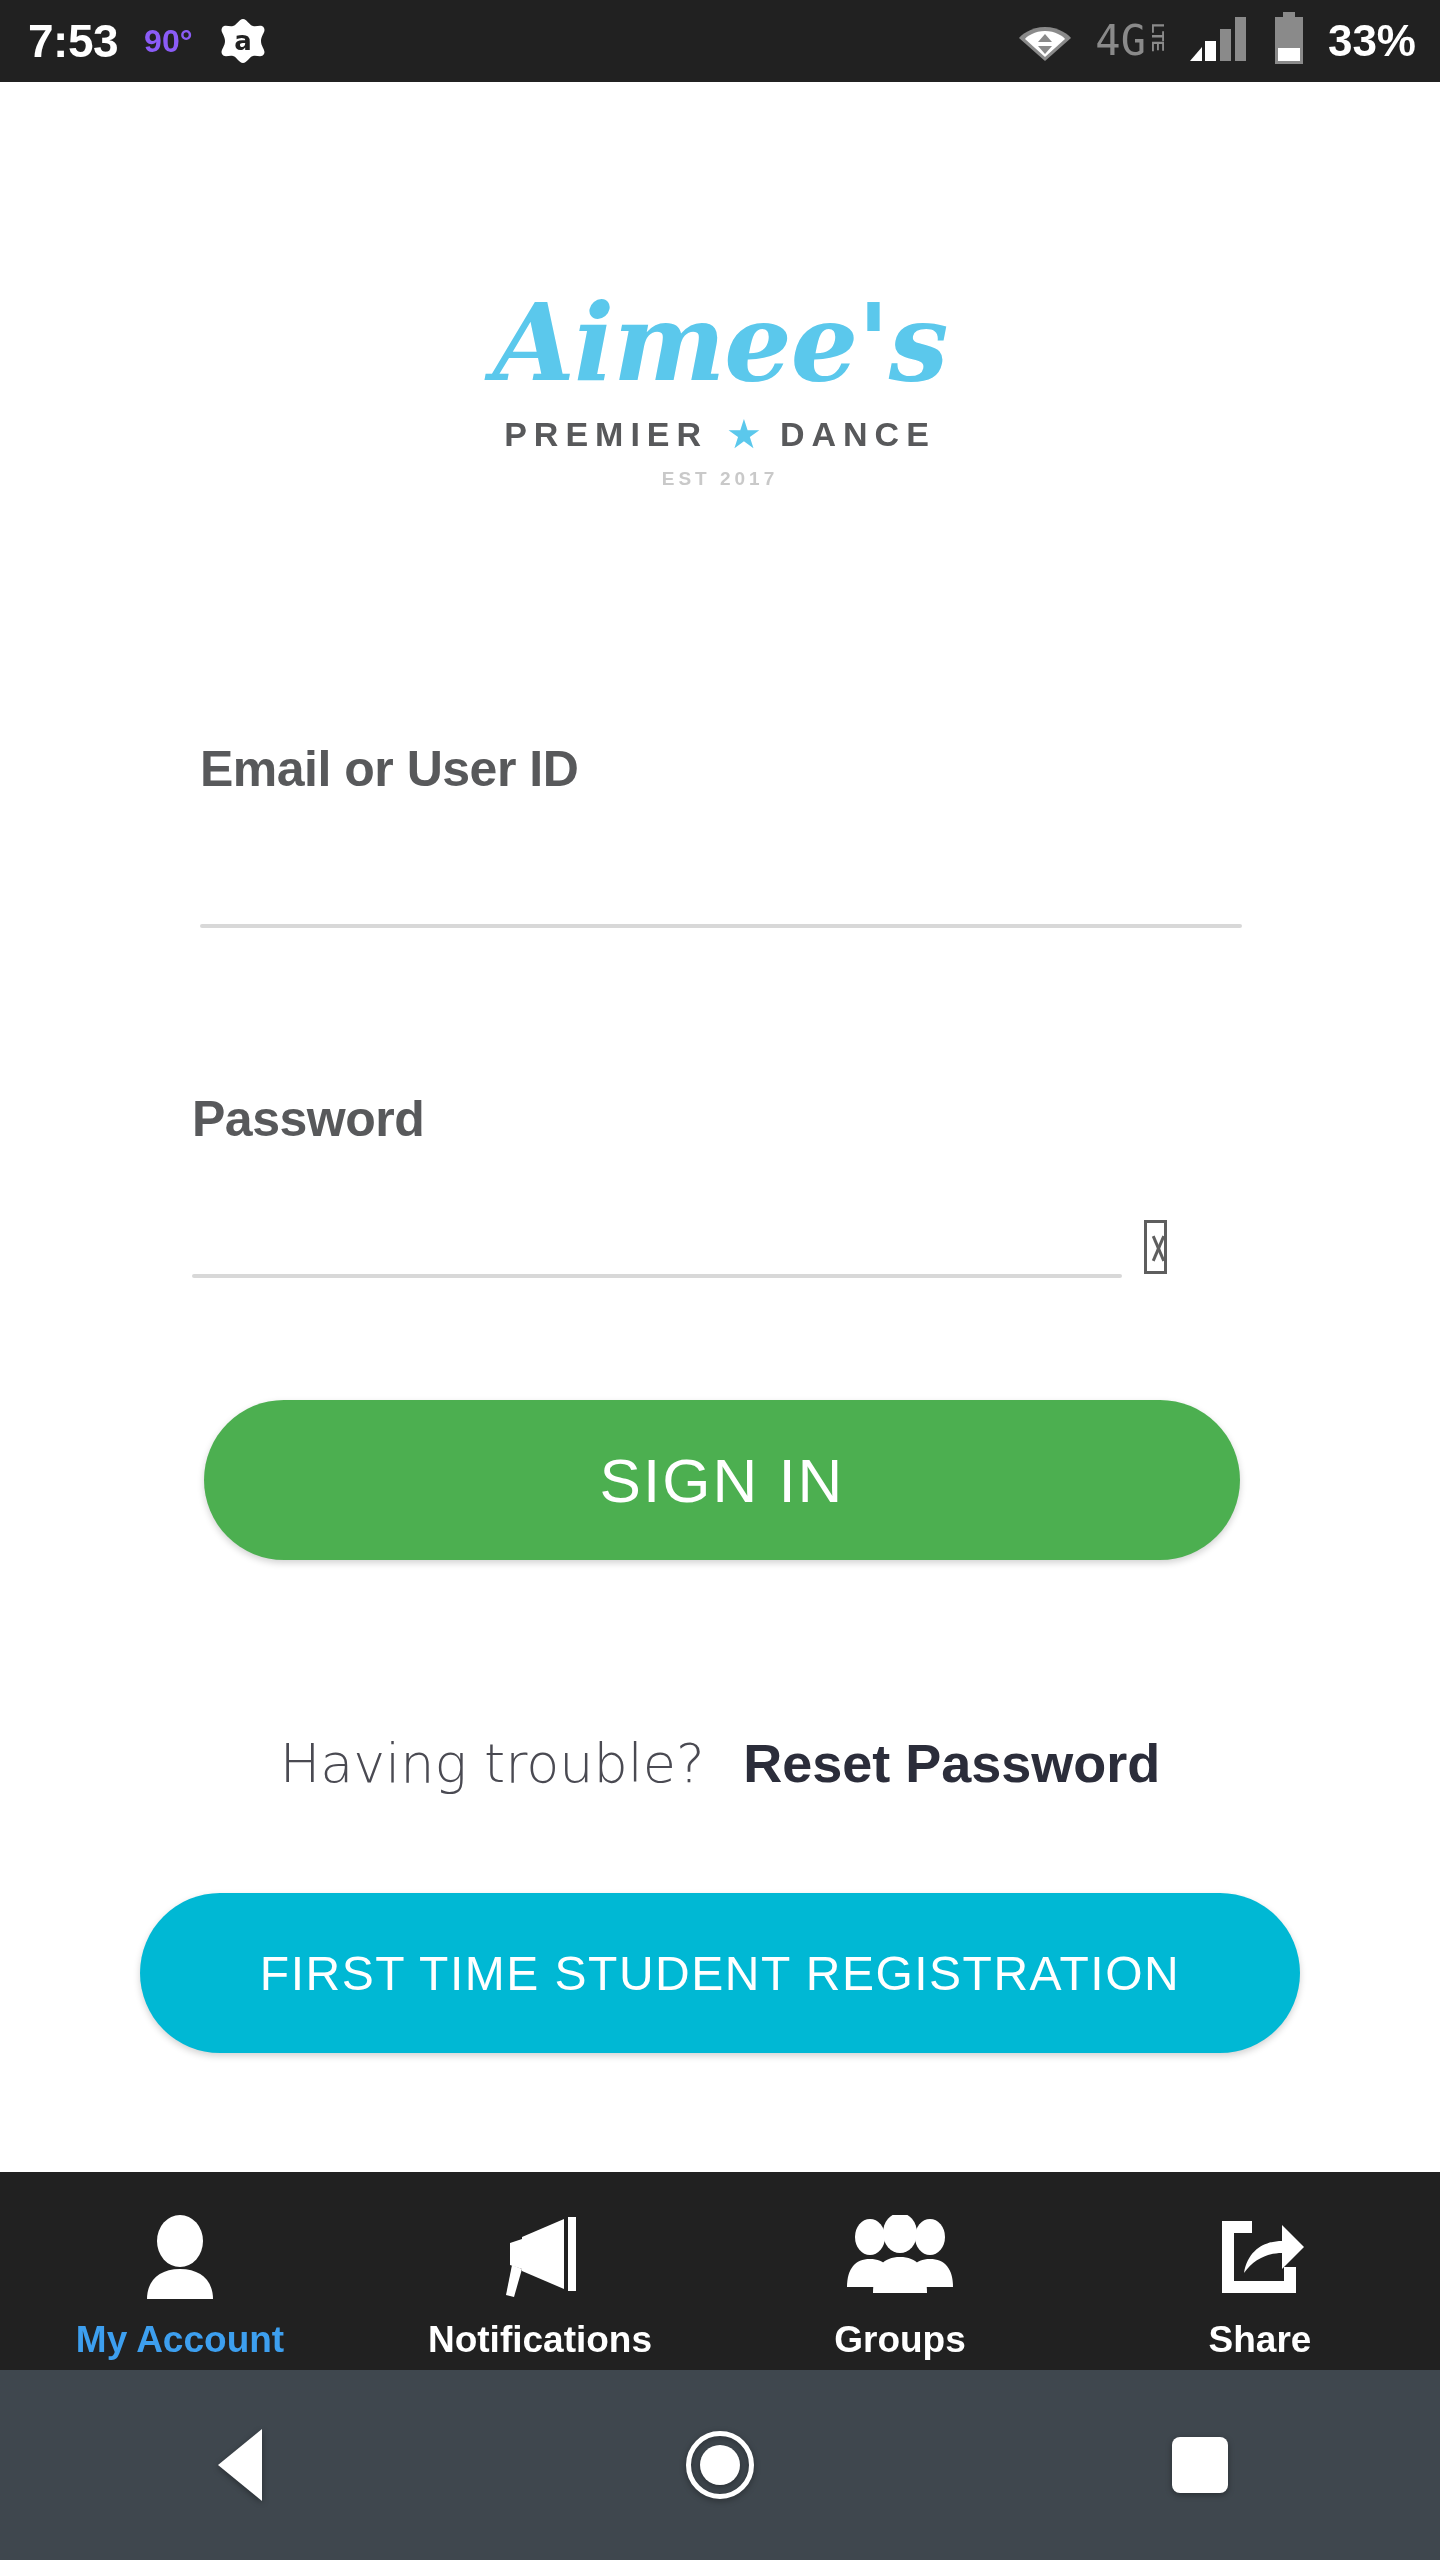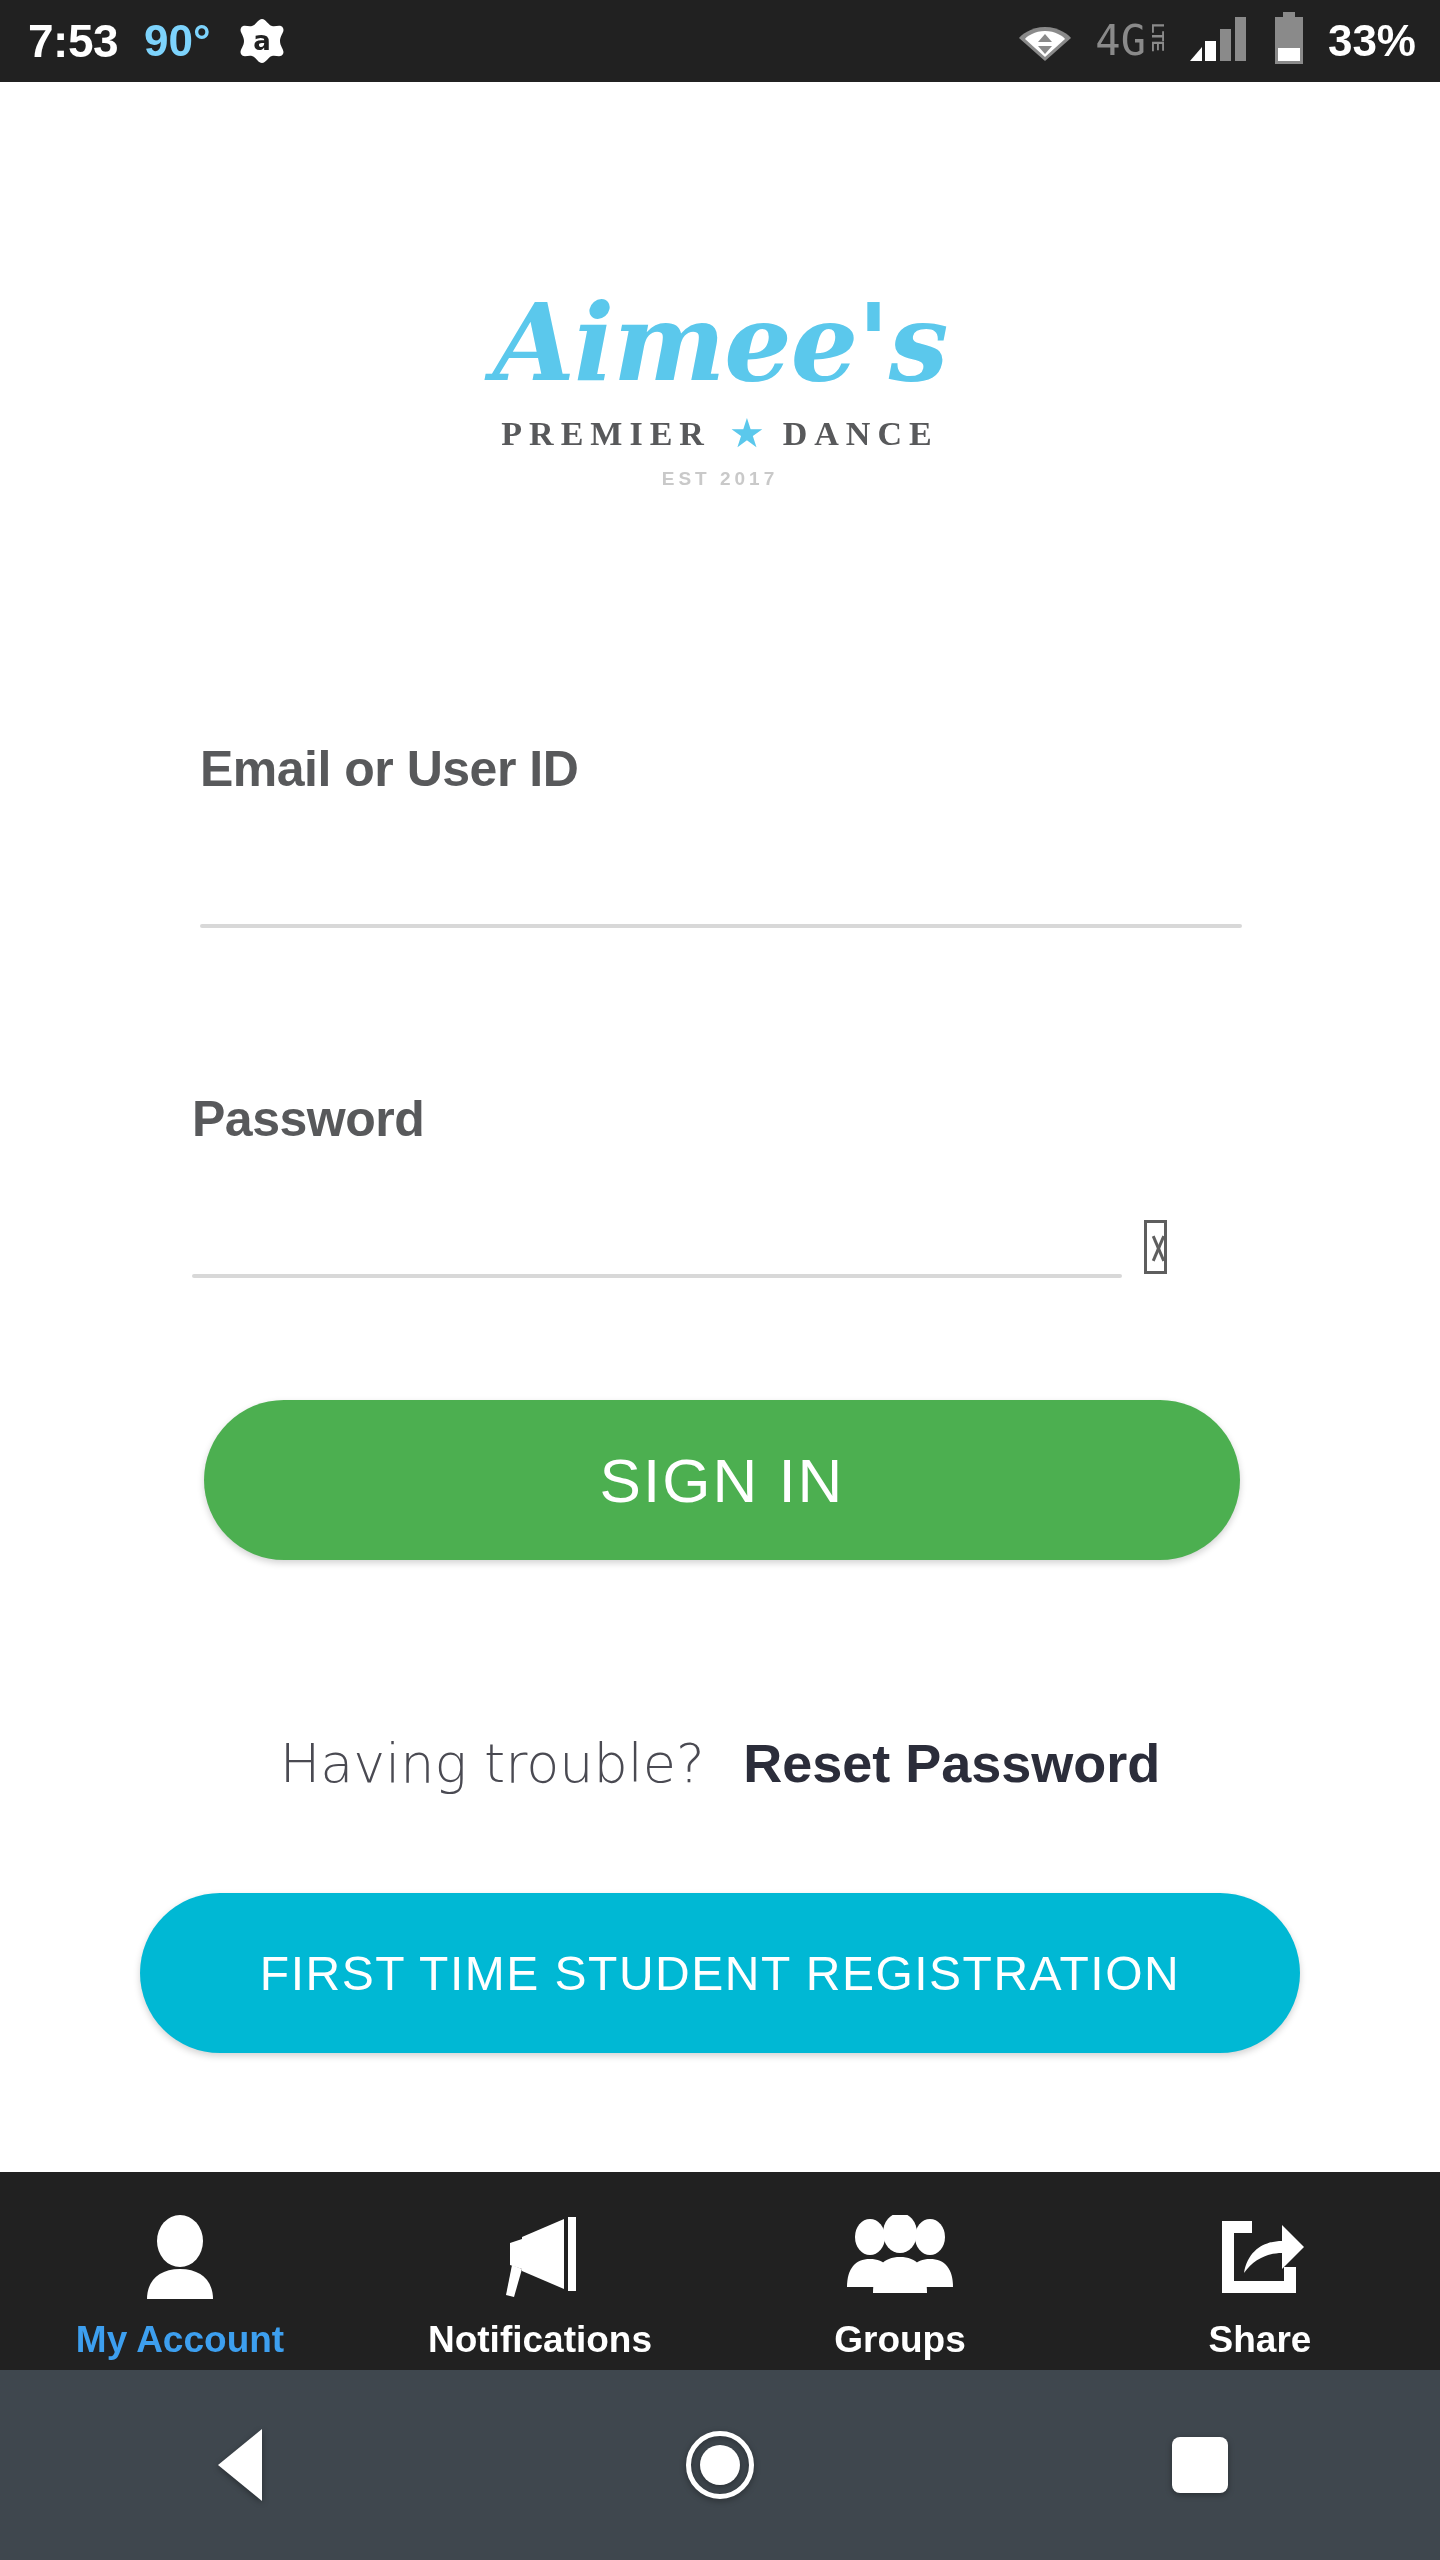--- a/index.html
+++ b/index.html
@@ -11,21 +11,21 @@
   }
   .screen { position:relative; width:1290px; height:2560px; background:#fff; }
 
   
   .statusbar {
     position:absolute; left:0; top:0; width:1440px; height:82px;
     background:#212121; display:flex; align-items:center;
   }
   .sb-left { display:flex; align-items:center; padding-left:28px; gap:26px; }
   .sb-time { color:#fff; font-size:46px; font-weight:700; letter-spacing:-0.5px; }
-  .sb-temp { color:#7dd3fc; font-size:44px; font-weight:700; }
+  .sb-temp { color:#8b5cf6; font-size:32px; font-weight:700; }
   .sb-right {
     margin-left:auto; display:flex; align-items:center;
     padding-right:24px; gap:22px;
   }
   .sb-pct { color:#fff; font-size:44px; font-weight:700; }
 
   
   .avast-icon { position:relative; width:50px; height:50px; }
   .avast-icon svg { display:block; }
 
@@ -35,21 +35,21 @@
     text-align:center;
   }
   .logo-script {
     color:#5BC8EC; font-size:106px; line-height:1;
     font-family:"DejaVu Serif", serif;
     font-style:italic; font-weight:700;
     letter-spacing:-1px;
   }
   .logo-sub {
     margin-top:18px; display:flex; justify-content:center;
-    align-items:center; gap:18px;font-family:Liberation Serif, serif;
+    align-items:center; gap:18px;
   }
   .logo-sub-txt {
     color:#58595B; font-size:34px; font-weight:700;
     letter-spacing:7px;
   }
   .logo-star { color:#5BC8EC; font-size:40px; line-height:1; }
   .logo-est {
     margin-top:14px; color:#c9c9c9; font-size:19px;
     font-weight:700; letter-spacing:4px;
   }

